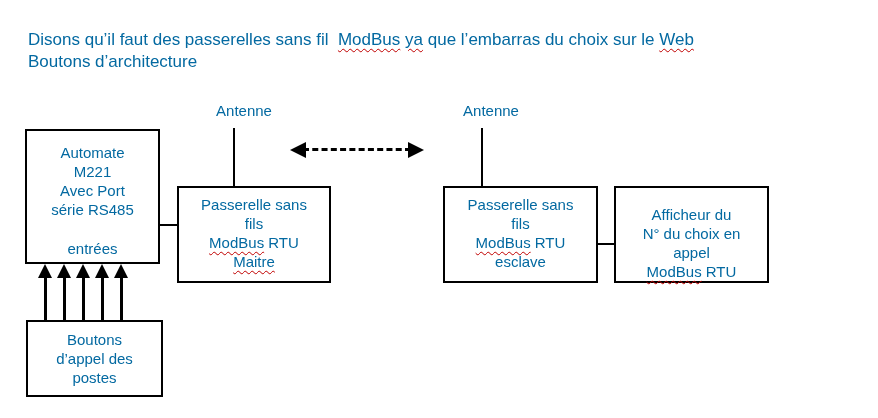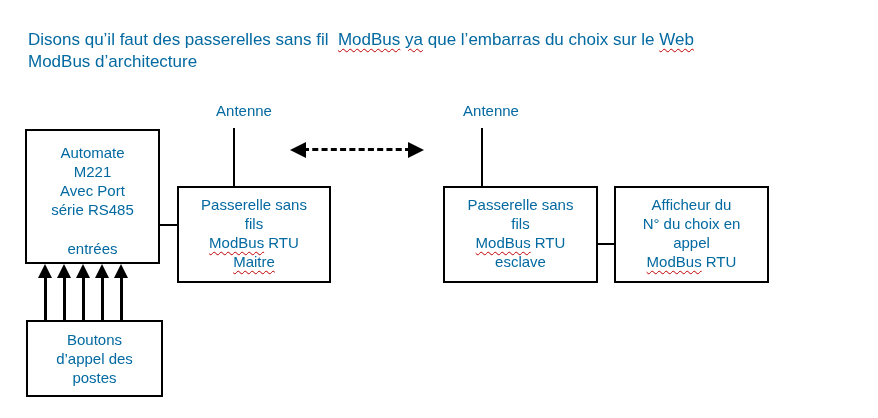--- a/index.html
+++ b/index.html
@@ -107,21 +107,21 @@
     border-top: 8px solid transparent;
     border-bottom: 8px solid transparent;
     border-left: 16px solid #000000;
   }
 </style>
 </head>
 <body>
 
 <div class="canvas">
 
-  <div class="title"><span>Disons qu’il faut des passerelles sans fil  </span><span class="sq">ModBus</span><span> </span><span class="sq">ya</span><span> que l’embarras du choix sur le </span><span class="sq">Web</span><br><span>ModBus d’architecture</span></div>
+  <div class="title"><span>Disons qu’il faut des passerelles sans fil  </span><span class="sq">ModBus</span><span> </span><span class="sq">ya</span><span> que l’embarras du choix sur le </span><span class="sq">Web</span><br><span>Boutons d’architecture</span></div>
 
   <div class="lbl" style="left:212px; top:102px; width:64px;">Antenne</div>
   <div class="lbl" style="left:459px; top:102px; width:64px;">Antenne</div>
 
   <div class="vline" style="left:233px; top:128px; height:59px;"></div>
   <div class="vline" style="left:481px; top:128px; height:59px;"></div>
 
   <div class="dashed-arrow">
     <div class="head-left"></div>
     <div class="dash"></div>
@@ -147,21 +147,21 @@
 
   <div class="box" style="left:443px; top:186px; width:155px; height:97px; padding-top:7px;">
     <div class="line">Passerelle sans</div>
     <div class="line">fils</div>
     <div class="line"><span class="sq">ModBus</span><span> RTU</span></div>
     <div class="line">esclave</div>
   </div>
 
   <div class="hline" style="left:597px; top:243px; width:17px;"></div>
 
-  <div class="box" style="left:614px; top:186px; width:155px; height:97px; padding-top:7px;">
+  <div class="box" style="left:614px; top:186px; width:155px; height:97px; padding-top:17px;">
     <div class="line">Afficheur du</div>
     <div class="line">N° du choix en</div>
     <div class="line">appel</div>
     <div class="line"><span class="sq">ModBus</span><span> RTU</span></div>
   </div>
 
   <div class="up-arrow" style="left:38px;">
       <div class="head"></div>
       <div class="stem"></div>
     </div>

